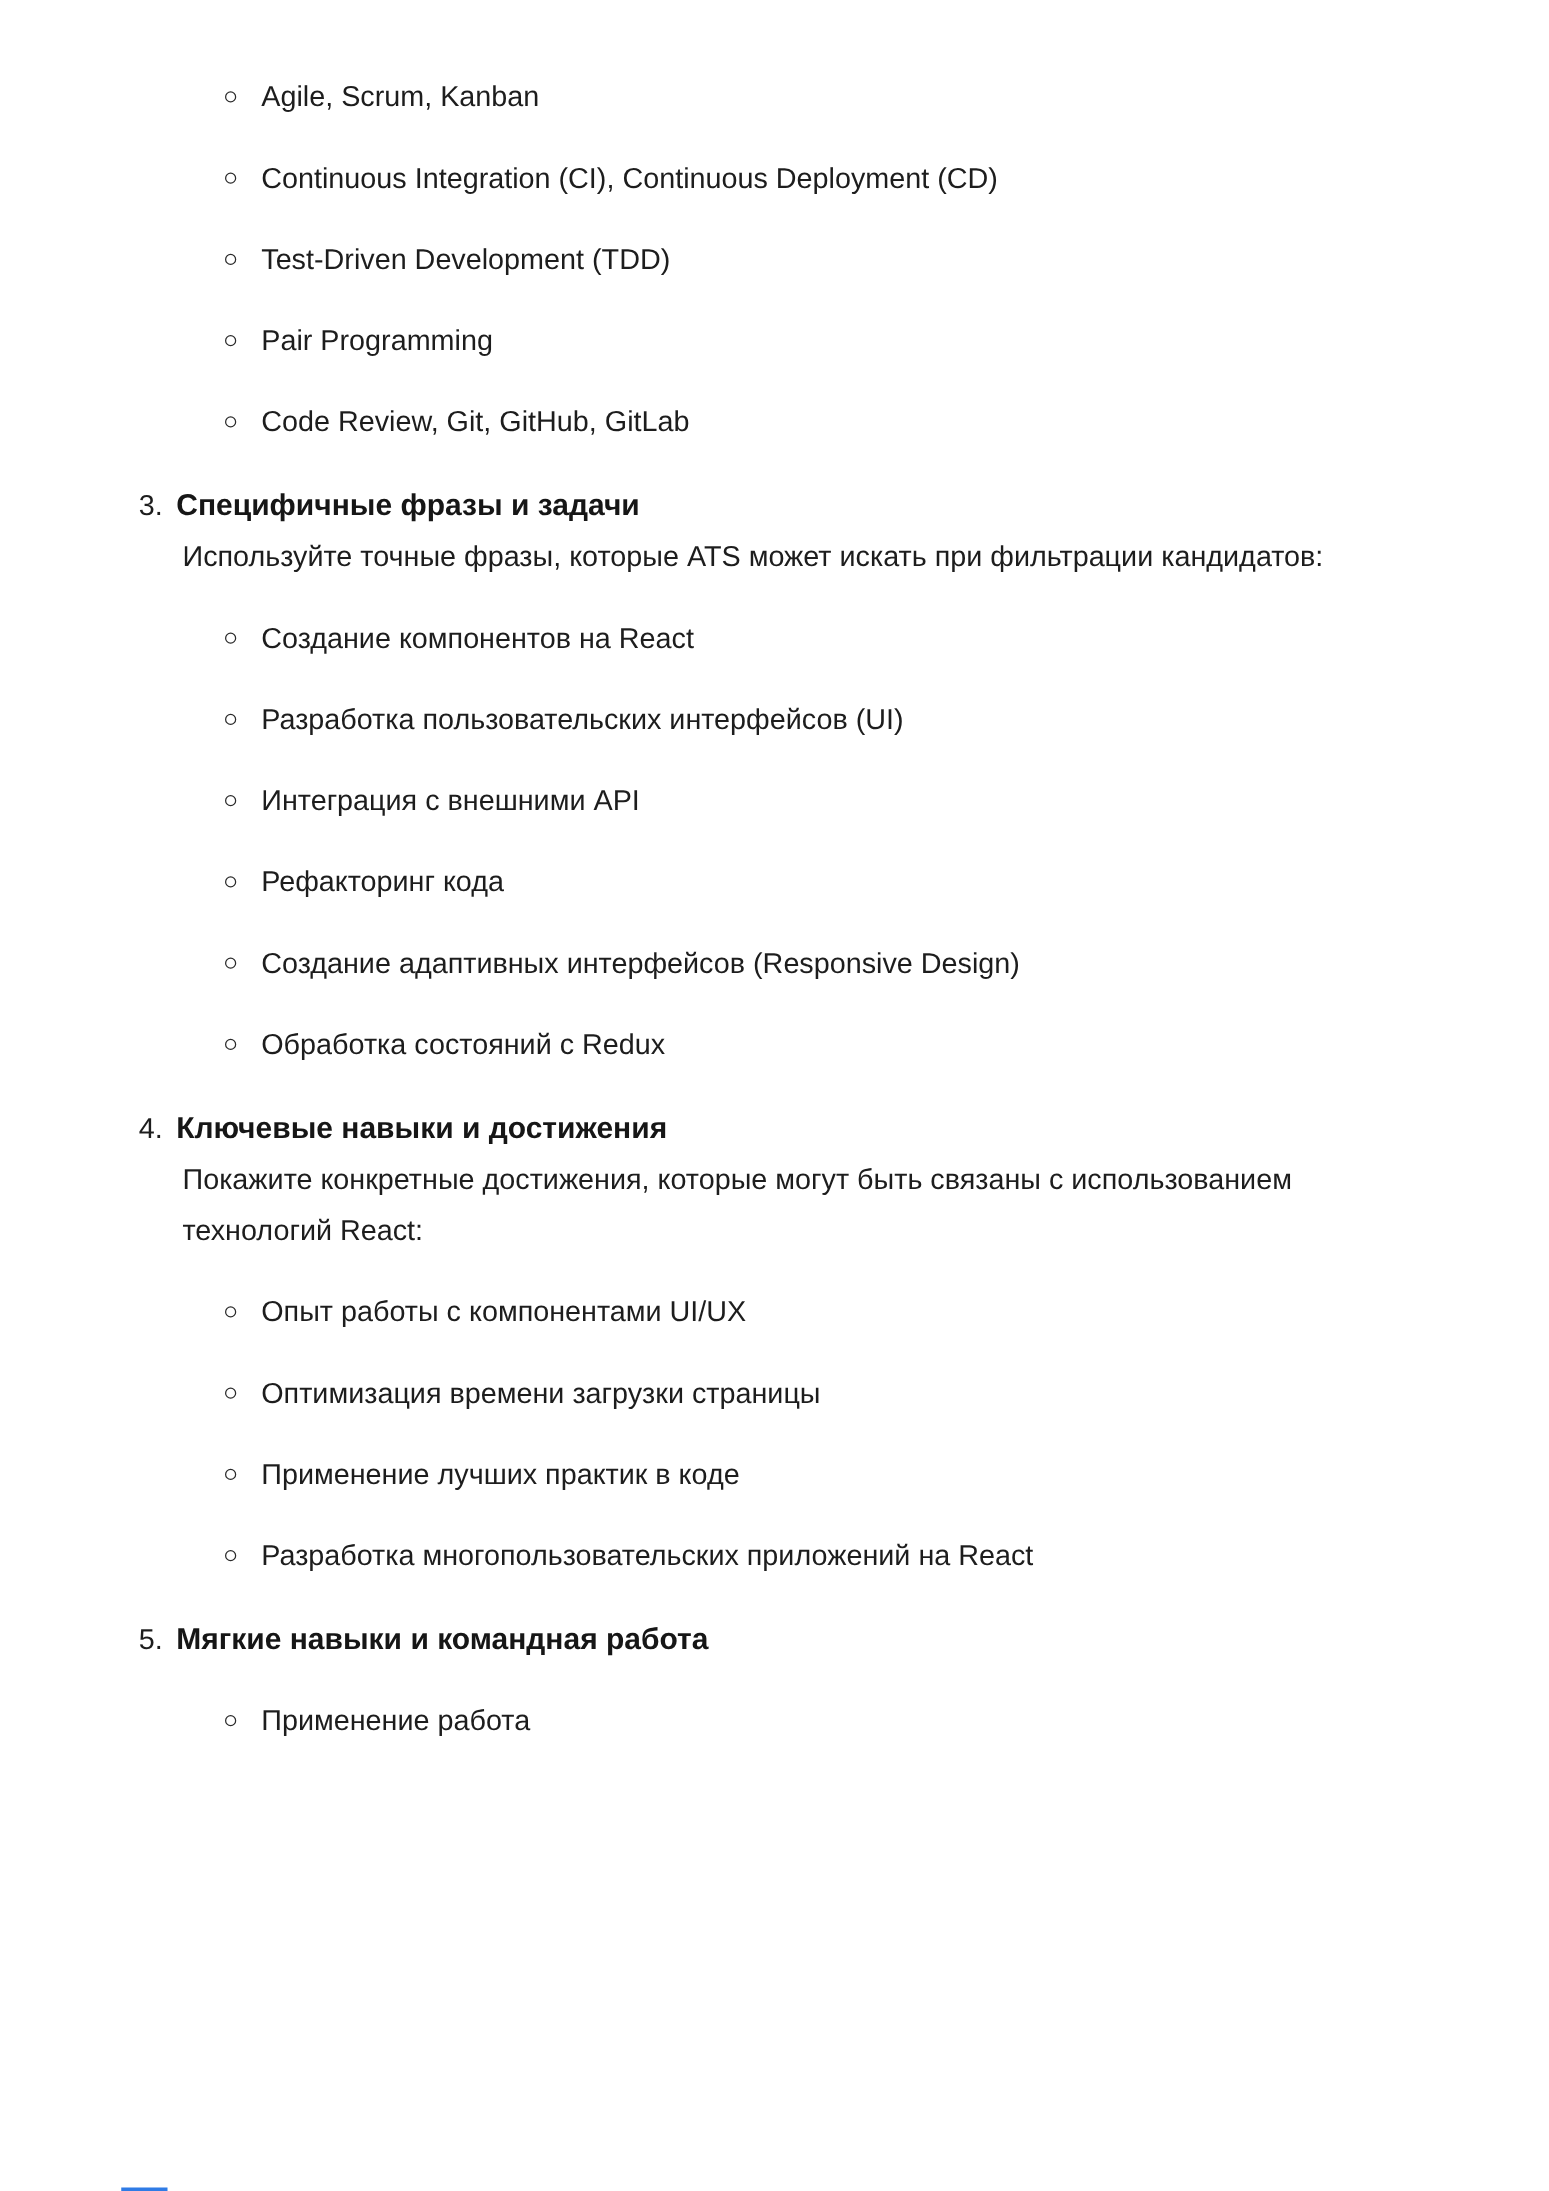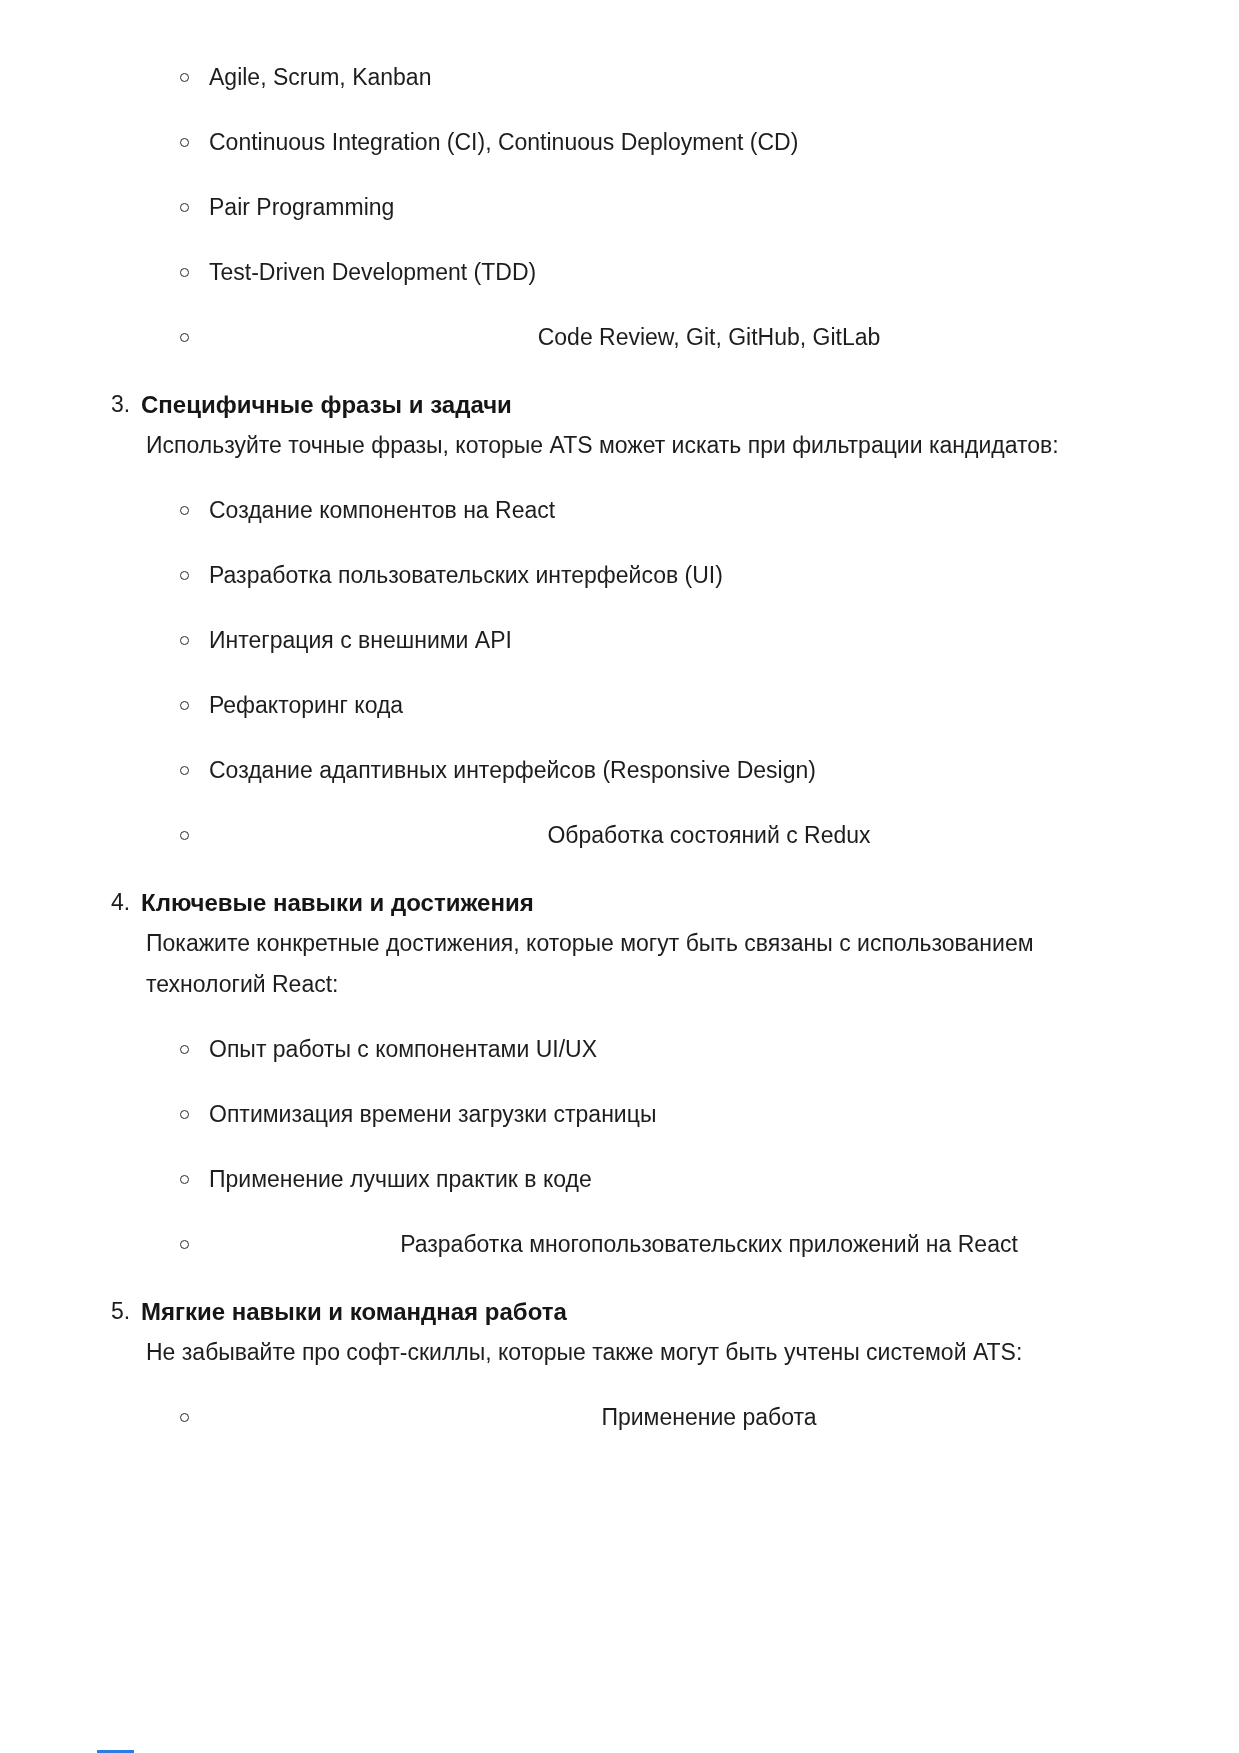--- a/index.html
+++ b/index.html
@@ -22,21 +22,21 @@
   ul.blist{
     list-style:none;
     margin:24px 0 0 0;
     padding:0 0 0 63px;
   }
   ul.blist.intro{margin-top:0;}
   ul.blist li{
     position:relative;
     margin:0 0 24px 0;
   }
-  ul.blist li:last-child{margin-bottom:0;text-align:center;}
+  ul.blist li:last-child{margin-bottom:0;}
   .b{
     position:absolute;
     left:-29px;top:16px;
     width:9px;height:9px;
     box-sizing:border-box;
     border:1.7px solid #2a2a2a;
     border-radius:50%;
     background:transparent;
   }
   .h{
@@ -71,25 +71,25 @@
     <li>
         <span class="b"></span>
         <span class="ln">Agile, Scrum, Kanban</span>
       </li>
     <li>
         <span class="b"></span>
         <span class="ln">Continuous Integration (CI), Continuous Deployment (CD)</span>
       </li>
     <li>
         <span class="b"></span>
-        <span class="ln">Pair Programming</span>
+        <span class="ln">Test-Driven Development (TDD)</span>
       </li>
     <li>
         <span class="b"></span>
-        <span class="ln">Test-Driven Development (TDD)</span>
+        <span class="ln">Pair Programming</span>
       </li>
     <li>
         <span class="b"></span>
         <span class="ln">Code Review, Git, GitHub, GitLab</span>
       </li>
   </ul>
 
   <section>
     <div class="h">
       <span class="num">3.</span>
@@ -153,23 +153,20 @@
           <span class="ln">Разработка многопользовательских приложений на React</span>
         </li>
     </ul>
   </section>
 
   <section>
     <div class="h">
       <span class="num">5.</span>
       <span>Мягкие навыки и командная работа</span>
     </div>
-    <p class="desc">
-      <span class="ln">Не забывайте про софт-скиллы, которые также могут быть учтены системой ATS:</span>
-    </p>
     <ul class="blist">
       <li>
           <span class="b"></span>
           <span class="ln">Применение работа</span>
         </li>
     </ul>
   </section>
 
   <div class="bottom-marker"></div>
 </div>

